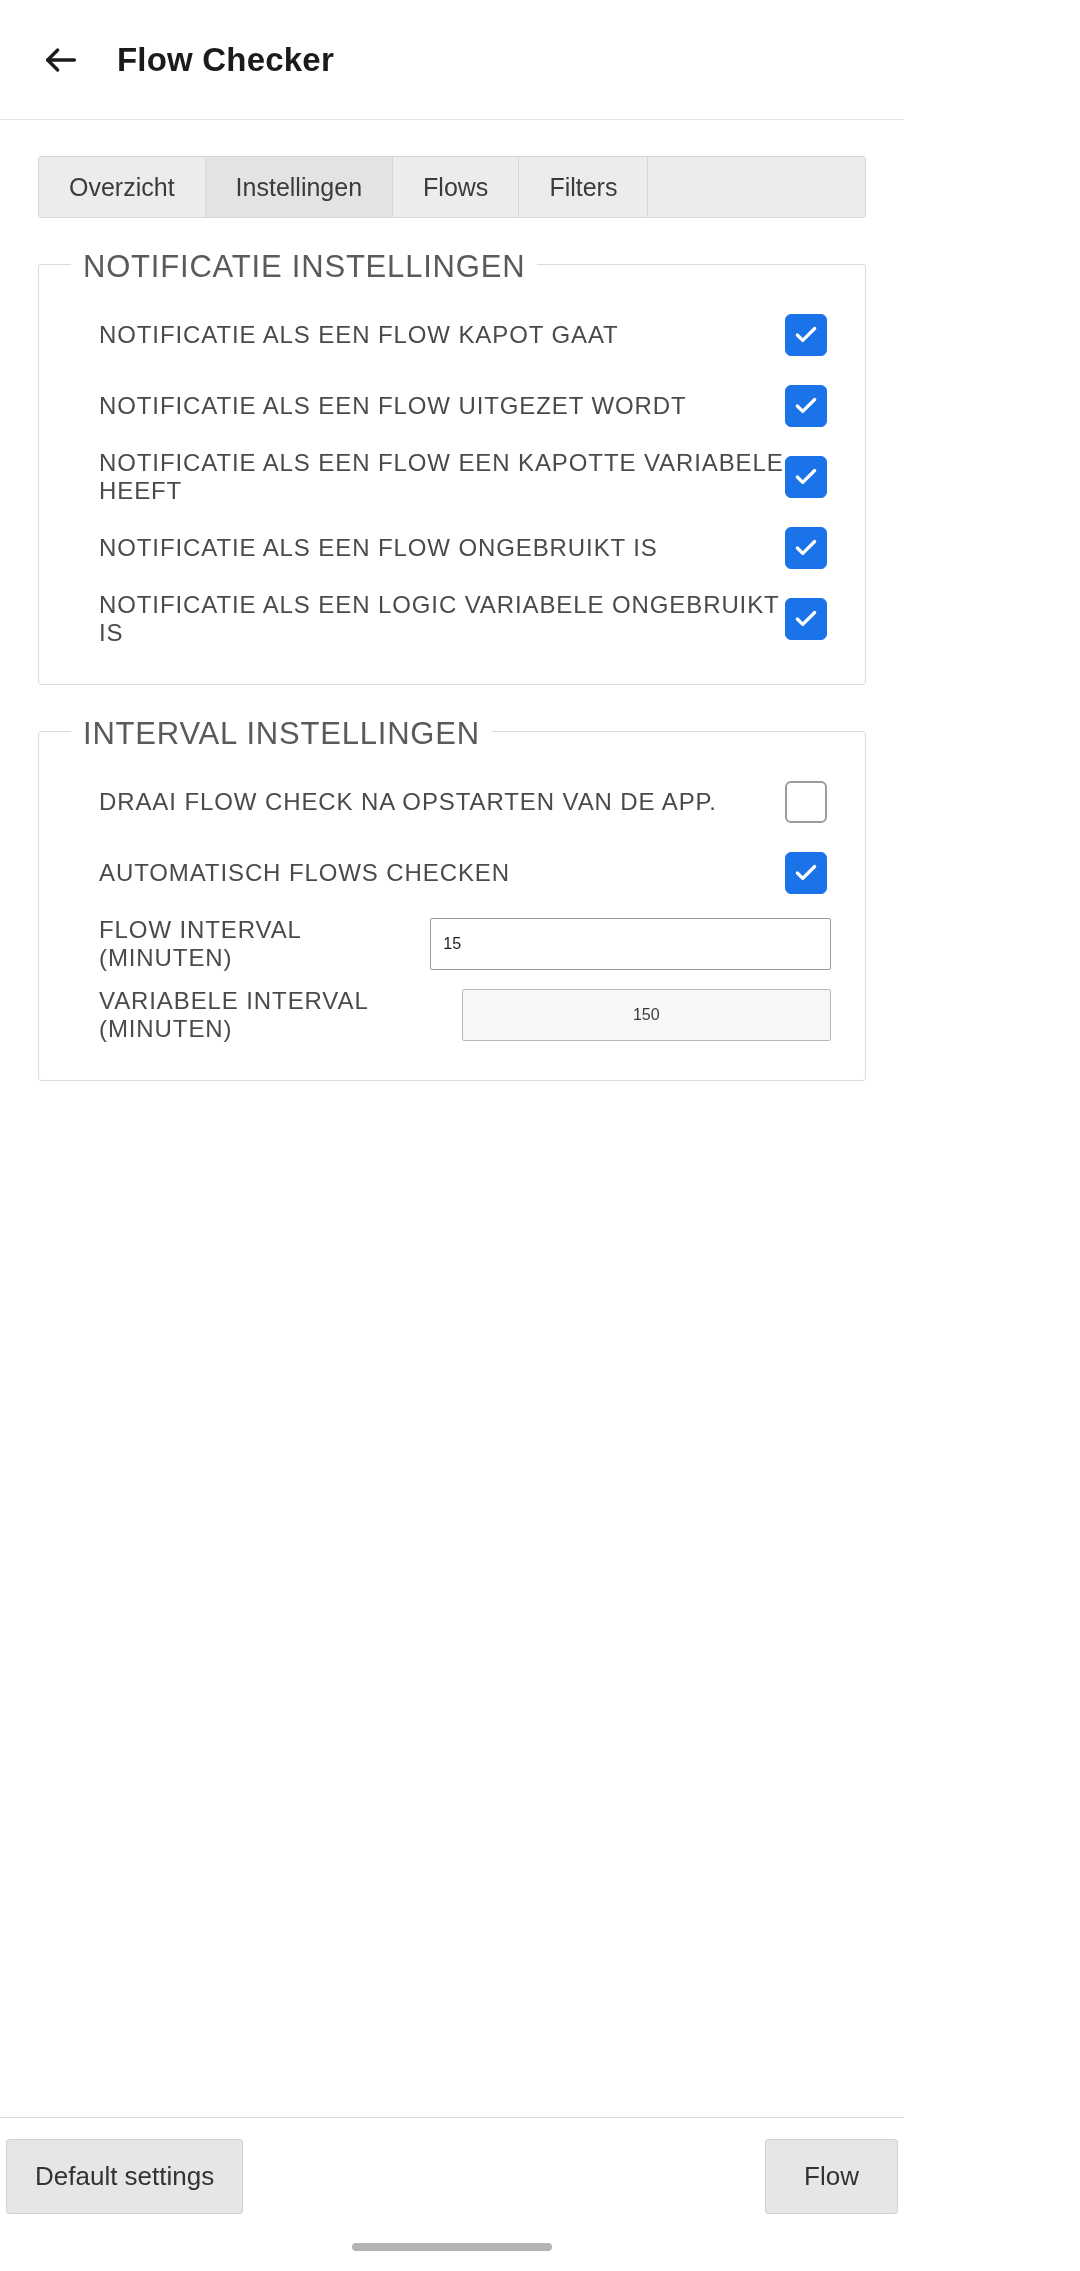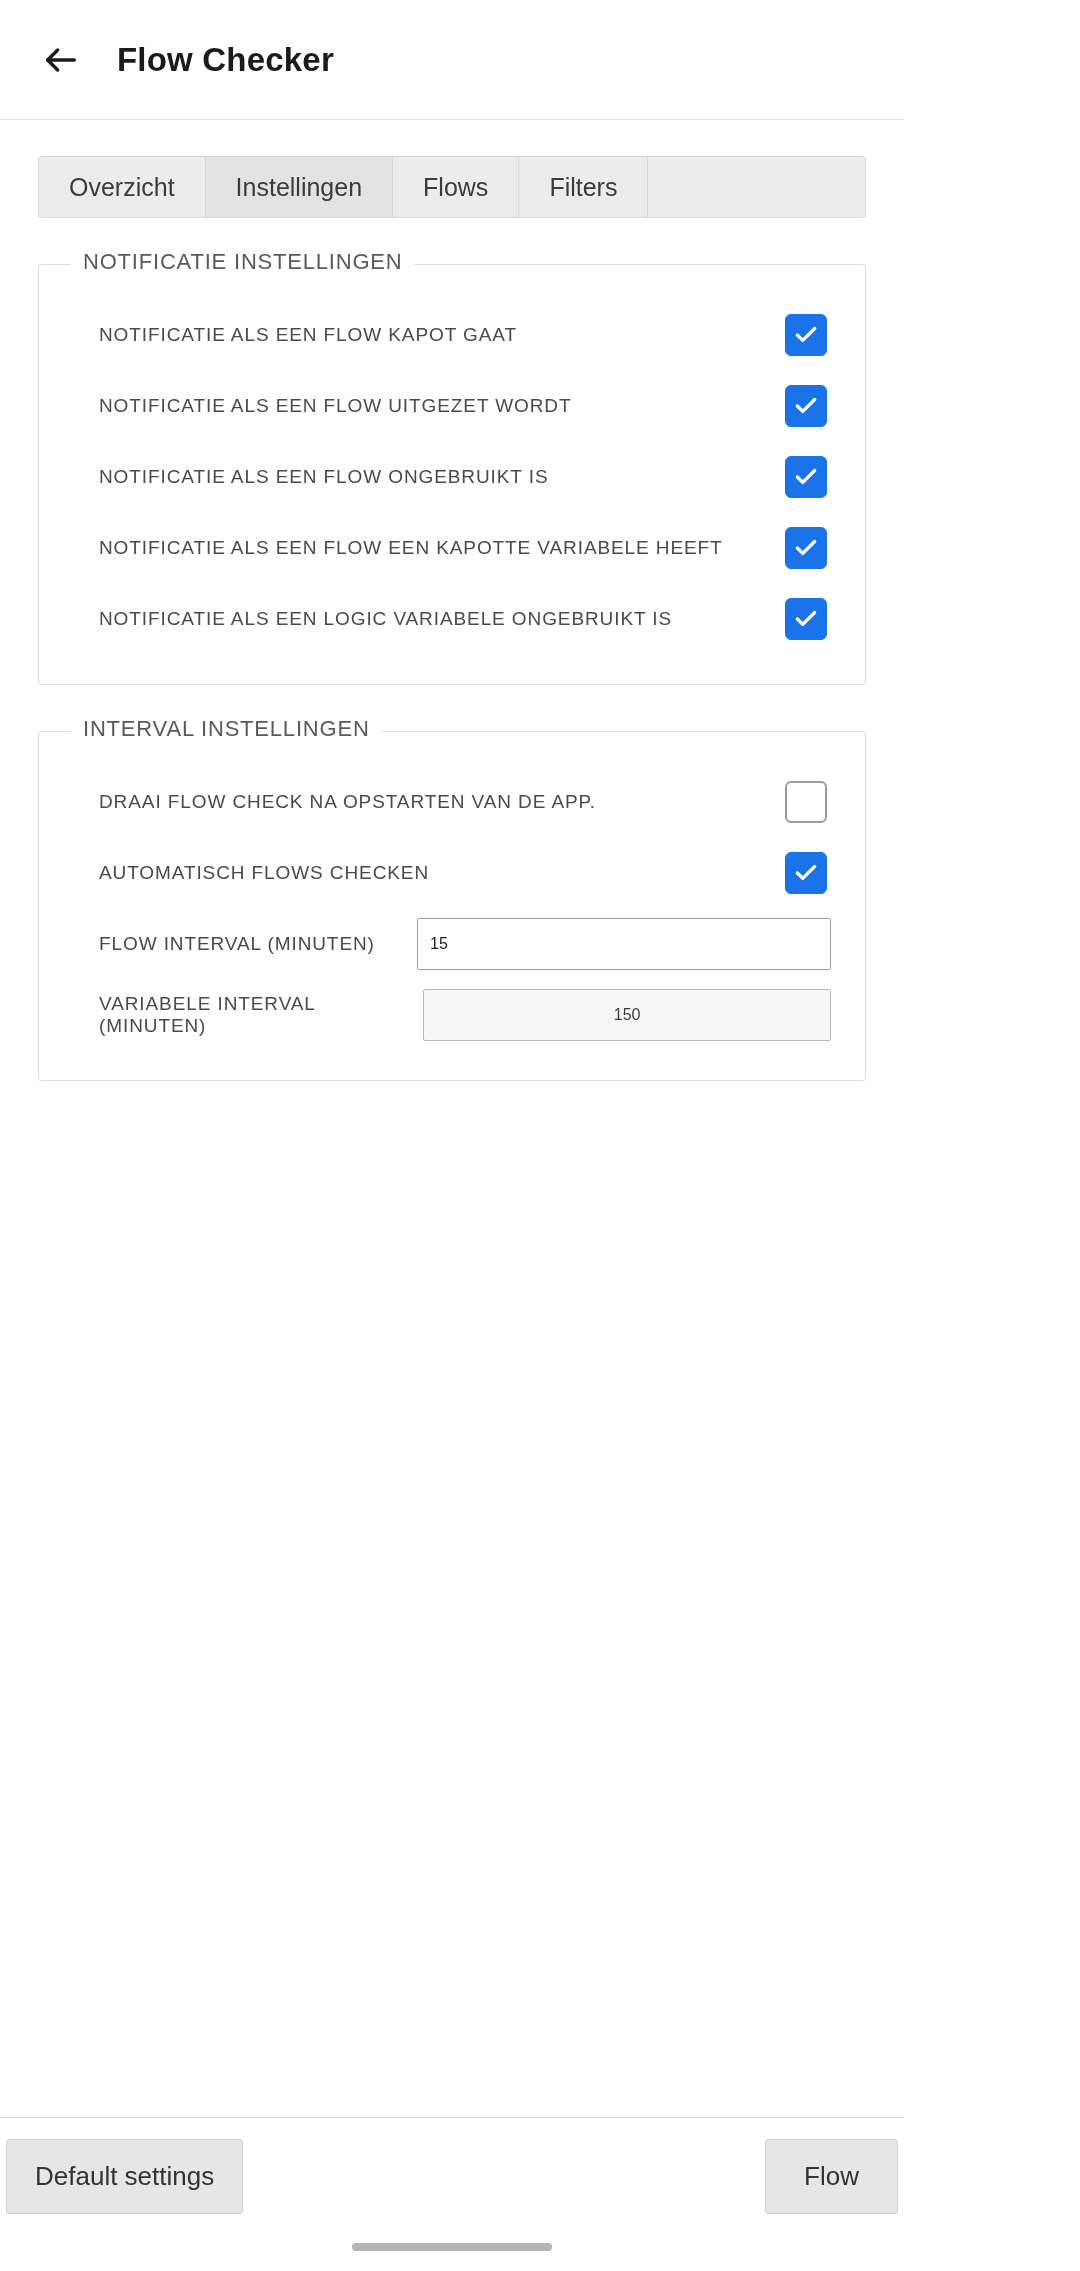--- a/index.html
+++ b/index.html
@@ -90,33 +90,33 @@
     border-radius: 3px;
     position: relative;
     padding: 34px 34px 30px 34px;
   }
   .group-legend {
     position: absolute;
     top: -16px;
     left: 32px;
     background: #ffffff;
     padding: 0 12px;
-    font-size: 22px;
+    font-size: 31px;
     color: #5a5a5a;
     letter-spacing: 0.8px;
   }
 
   .row {
     display: flex;
     align-items: center;
     justify-content: space-between;
     min-height: 71px;
   }
   .row-label {
-    font-size: 19px;
+    font-size: 24px;
     color: #4a4a4a;
     letter-spacing: 0.9px;
     text-transform: uppercase;
     padding-left: 26px;
   }
 
   
   .checkbox {
     width: 42px;
     height: 42px;
@@ -250,32 +250,32 @@
         <div class="checkbox checked">
           <span>
             <svg width="26" height="26" viewBox="0 0 24 24" fill="none" stroke="#ffffff" stroke-width="3" stroke-linecap="round" stroke-linejoin="round">
                 <polyline points="20 6 9 17 4 12"></polyline>
               </svg>
           </span>
         </div>
       </div>
 
       <div class="row">
+        <div class="row-label">NOTIFICATIE ALS EEN FLOW EEN KAPOTTE VARIABELE HEEFT</div>
+        <div class="checkbox checked">
+          <span>
+            <svg width="26" height="26" viewBox="0 0 24 24" fill="none" stroke="#ffffff" stroke-width="3" stroke-linecap="round" stroke-linejoin="round">
+                <polyline points="20 6 9 17 4 12"></polyline>
+              </svg>
+          </span>
+        </div>
+      </div>
+
+      <div class="row">
         <div class="row-label">NOTIFICATIE ALS EEN FLOW ONGEBRUIKT IS</div>
-        <div class="checkbox checked">
-          <span>
-            <svg width="26" height="26" viewBox="0 0 24 24" fill="none" stroke="#ffffff" stroke-width="3" stroke-linecap="round" stroke-linejoin="round">
-                <polyline points="20 6 9 17 4 12"></polyline>
-              </svg>
-          </span>
-        </div>
-      </div>
-
-      <div class="row">
-        <div class="row-label">NOTIFICATIE ALS EEN FLOW EEN KAPOTTE VARIABELE HEEFT</div>
         <div class="checkbox checked">
           <span>
             <svg width="26" height="26" viewBox="0 0 24 24" fill="none" stroke="#ffffff" stroke-width="3" stroke-linecap="round" stroke-linejoin="round">
                 <polyline points="20 6 9 17 4 12"></polyline>
               </svg>
           </span>
         </div>
       </div>
 
       <div class="row">

